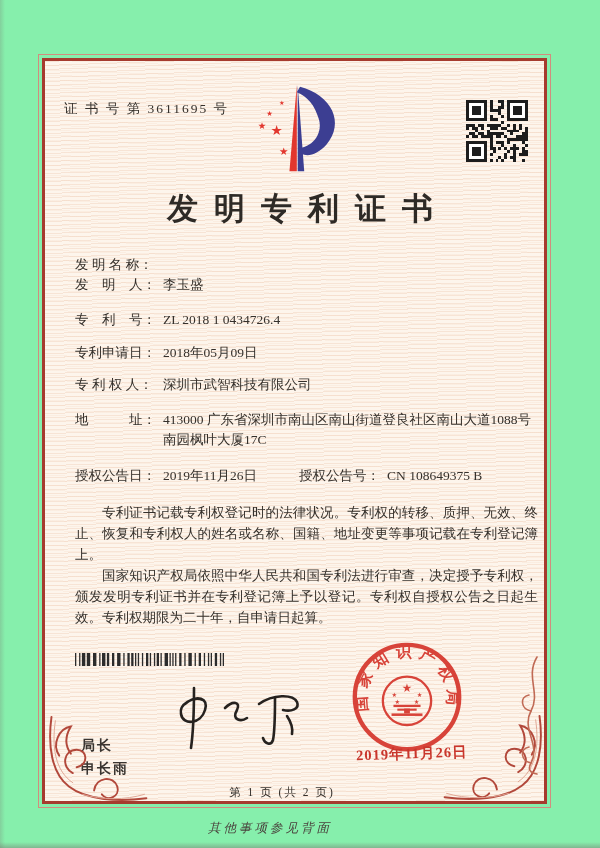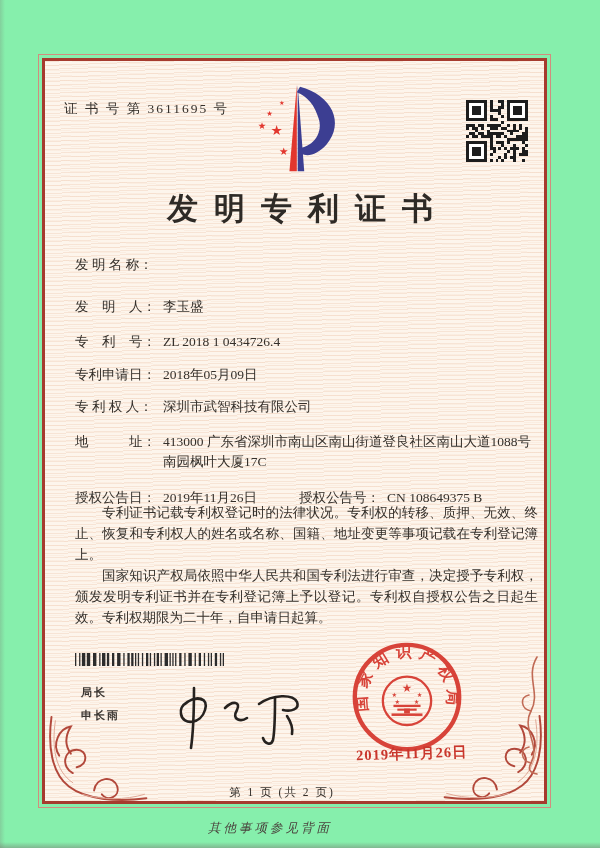--- a/index.html
+++ b/index.html
@@ -24,35 +24,35 @@
   .logo{position:absolute;left:246px;top:70px;width:108px;height:116px;}
   .qr{position:absolute;left:466px;top:100px;width:62px;height:62px;}
 
   .title{position:absolute;left:0;top:188px;width:100%;text-align:center;
          font-size:31px;font-weight:700;letter-spacing:16px;text-indent:16px;color:#2e2a26;}
 
   .fields{position:absolute;left:75px;top:255px;width:465px;font-size:13.5px;line-height:20px;}
   .frow{display:flex;align-items:flex-start;}
   .flabel{flex:0 0 88px;white-space:nowrap;}
   .fvalue{flex:1 1 auto;}
-  .r0{margin-bottom:22px}.r1{margin-bottom:15px}.r2{margin-bottom:13px}
+  .r0{}.r1{margin-bottom:15px}.r2{margin-bottom:13px}
   .r3{margin-bottom:12px}.r4{margin-bottom:15px}
   .r5{margin-bottom:16px}.r5 .fvalue{max-width:372px;}
   .rowgrant{display:flex;}
   .rowgrant .pair{display:flex;}
   .rowgrant .pair2{margin-left:42px;}
 
   .paras{position:absolute;left:75px;top:502px;width:463px;font-size:13.5px;
          line-height:21px;text-align:justify;}
   .paras p{margin:0;text-indent:2em;}
 
   .barcode{position:absolute;left:75px;top:653px;width:150px;height:13px;}
   .barcode rect{fill:#2c2c2c;}
 
-  .director{position:absolute;left:81px;top:681px;font-size:11px;line-height:23px;
+  .director{position:absolute;left:81px;top:734px;font-size:14px;line-height:23px;
          letter-spacing:2px;font-weight:600;color:#3a3531;}
   .signature{position:absolute;left:163px;top:682px;width:145px;height:70px;}
   .signature path{fill:none;stroke:#26221f;stroke-width:2.6;stroke-linecap:round;stroke-linejoin:round;}
 
   .seal{position:absolute;left:349px;top:639px;width:116px;height:116px;opacity:.92;}
   .seal-arc{font-size:16px;font-weight:700;letter-spacing:7px;fill:#d5352b;
          font-family:"Liberation Serif","DejaVu Serif",serif;}
   .seal-date{position:absolute;left:356px;top:744px;width:130px;font-size:14.5px;
          color:#c9362c;font-weight:700;letter-spacing:1px;transform:rotate(-2deg);}
 

